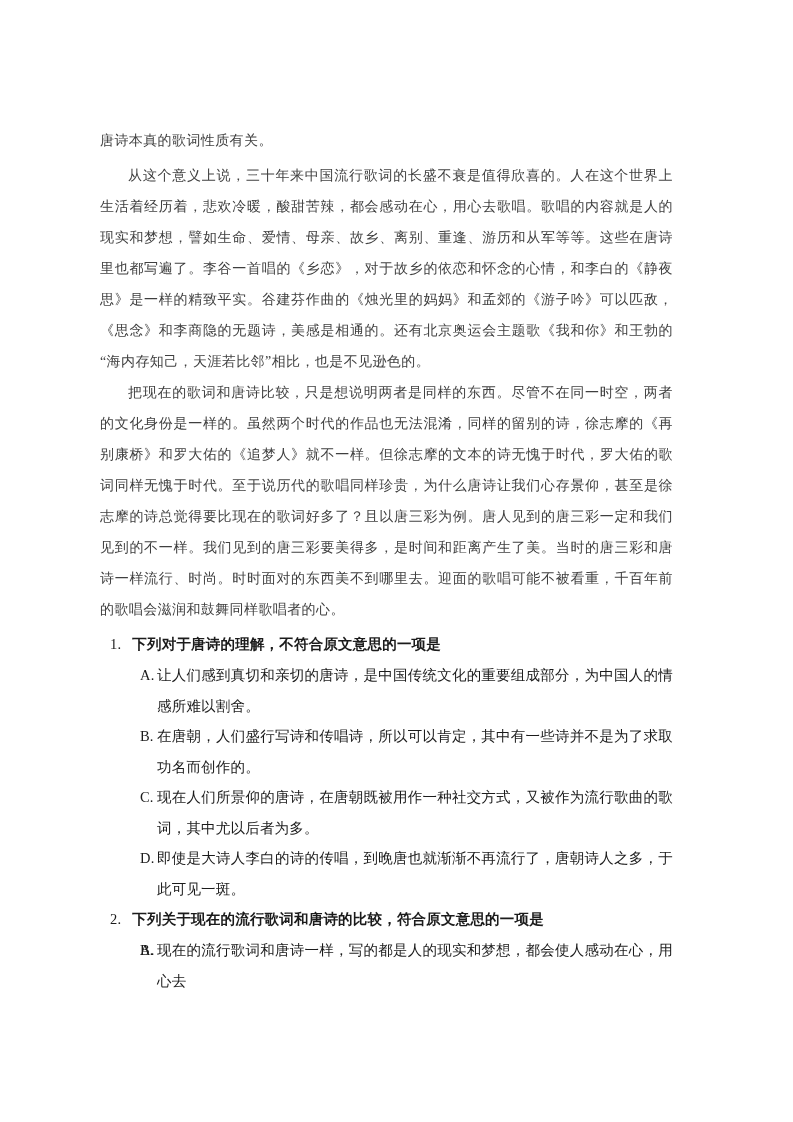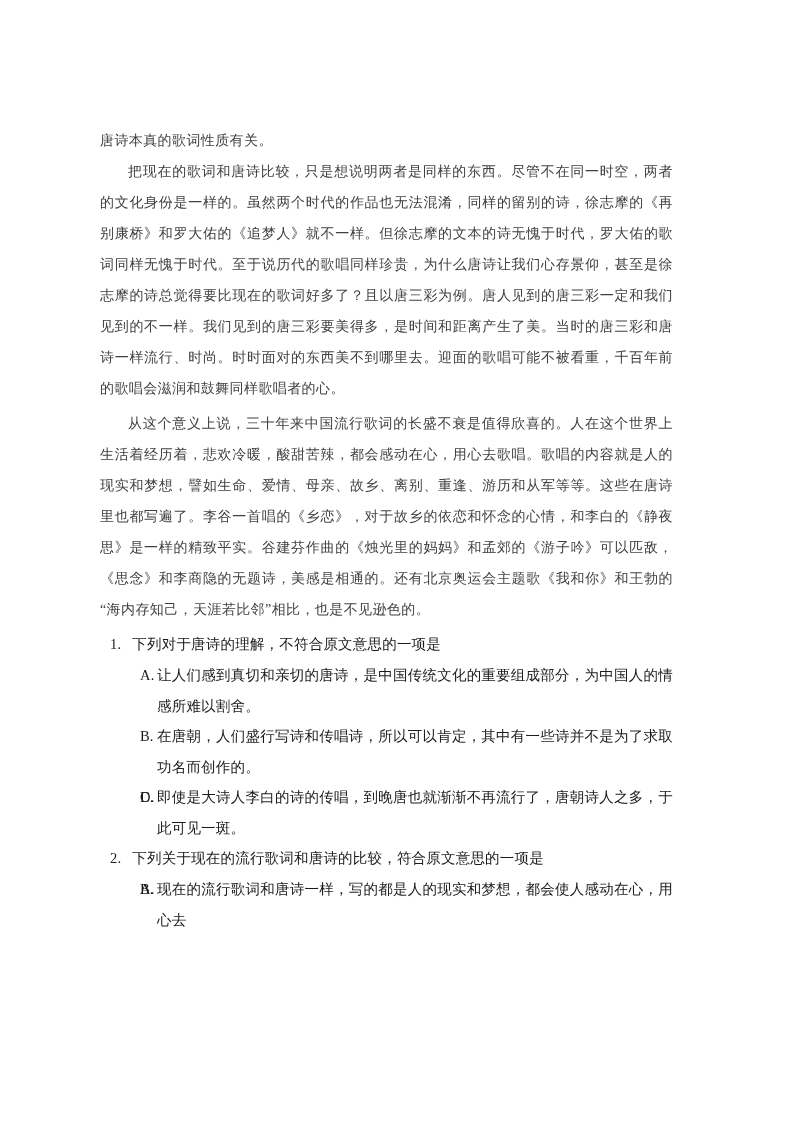--- a/index.html
+++ b/index.html
@@ -46,21 +46,21 @@
   .question.gap-top { margin-top: 4px; }
   .q-row {
     display: flex;
     align-items: flex-start;
     padding-left: 10px;
     font-size: 14.5px;
     line-height: 31px;
     letter-spacing: 0.2px;
   }
   .q-num { flex: 0 0 auto; margin-right: 11px; }
-  .q-stem { flex: 1 1 auto; }
+  .q-stem { flex: 1 1 auto; font-weight: bold; }
   .option {
     position: relative;
     padding-left: 57px;
     font-size: 14.5px;
     line-height: 30.5px;
     letter-spacing: 0.2px;
     text-align: justify;
     color: #1b1b1b;
   }
   .opt-label {
@@ -83,38 +83,39 @@
   }
   .page-footer .sep { margin: 0 7px; font-weight: 700; }
 </style>
 </head>
 <body>
 
 <div class="page">
   <main class="content">
 
     <p class="body-para">唐诗本真的歌词性质有关。</p>
+    <p class="body-para indent gap-top">从这个意义上说，三十年来中国流行歌词的长盛不衰是值得欣喜的。人在这个世界上生活着经历着，悲欢冷暖，酸甜苦辣，都会感动在心，用心去歌唱。歌唱的内容就是人的现实和梦想，譬如生命、爱情、母亲、故乡、离别、重逢、游历和从军等等。这些在唐诗里也都写遍了。李谷一首唱的《乡恋》，对于故乡的依恋和怀念的心情，和李白的《静夜思》是一样的精致平实。谷建芬作曲的《烛光里的妈妈》和孟郊的《游子吟》可以匹敌，《思念》和李商隐的无题诗，美感是相通的。还有北京奥运会主题歌《我和你》和王勃的“海内存知己，天涯若比邻”相比，也是不见逊色的。</p>
     <p class="body-para indent">把现在的歌词和唐诗比较，只是想说明两者是同样的东西。尽管不在同一时空，两者的文化身份是一样的。虽然两个时代的作品也无法混淆，同样的留别的诗，徐志摩的《再别康桥》和罗大佑的《追梦人》就不一样。但徐志摩的文本的诗无愧于时代，罗大佑的歌词同样无愧于时代。至于说历代的歌唱同样珍贵，为什么唐诗让我们心存景仰，甚至是徐志摩的诗总觉得要比现在的歌词好多了？且以唐三彩为例。唐人见到的唐三彩一定和我们见到的不一样。我们见到的唐三彩要美得多，是时间和距离产生了美。当时的唐三彩和唐诗一样流行、时尚。时时面对的东西美不到哪里去。迎面的歌唱可能不被看重，千百年前的歌唱会滋润和鼓舞同样歌唱者的心。</p>
-    <p class="body-para indent gap-top">从这个意义上说，三十年来中国流行歌词的长盛不衰是值得欣喜的。人在这个世界上生活着经历着，悲欢冷暖，酸甜苦辣，都会感动在心，用心去歌唱。歌唱的内容就是人的现实和梦想，譬如生命、爱情、母亲、故乡、离别、重逢、游历和从军等等。这些在唐诗里也都写遍了。李谷一首唱的《乡恋》，对于故乡的依恋和怀念的心情，和李白的《静夜思》是一样的精致平实。谷建芬作曲的《烛光里的妈妈》和孟郊的《游子吟》可以匹敌，《思念》和李商隐的无题诗，美感是相通的。还有北京奥运会主题歌《我和你》和王勃的“海内存知己，天涯若比邻”相比，也是不见逊色的。</p>
 
     <section class="question gap-top">
       <div class="q-row">
         <span class="q-num">1.</span>
         <span class="q-stem">下列对于唐诗的理解，不符合原文意思的一项是</span>
       </div>
       <div class="option">
         <span class="opt-label">A.</span>
         <span class="opt-text">让人们感到真切和亲切的唐诗，是中国传统文化的重要组成部分，为中国人的情感所难以割舍。</span>
       </div>
       <div class="option">
         <span class="opt-label">B.</span>
         <span class="opt-text">在唐朝，人们盛行写诗和传唱诗，所以可以肯定，其中有一些诗并不是为了求取功名而创作的。</span>
       </div>
       <div class="option">
         <span class="opt-label">C.</span>
+        <span class="opt-text">现在人们所景仰的唐诗，在唐朝既被用作一种社交方式，又被作为流行歌曲的歌词，其中尤以后者为多。</span>
       </div>
       <div class="option">
         <span class="opt-label">D.</span>
         <span class="opt-text">即使是大诗人李白的诗的传唱，到晚唐也就渐渐不再流行了，唐朝诗人之多，于此可见一斑。</span>
       </div>
     </section>
 
     <section class="question">
       <div class="q-row">
         <span class="q-num">2.</span>

